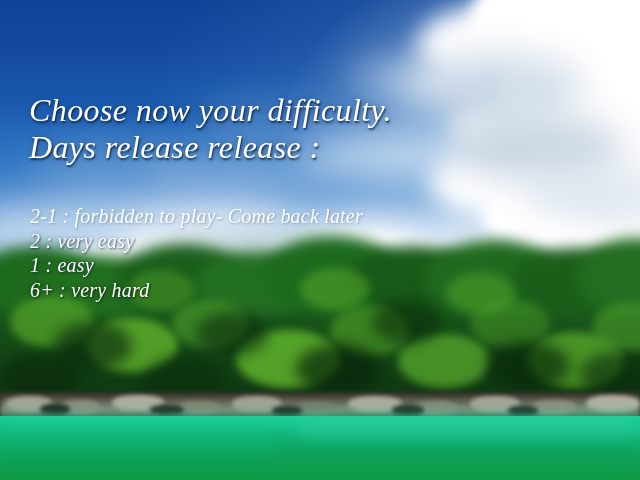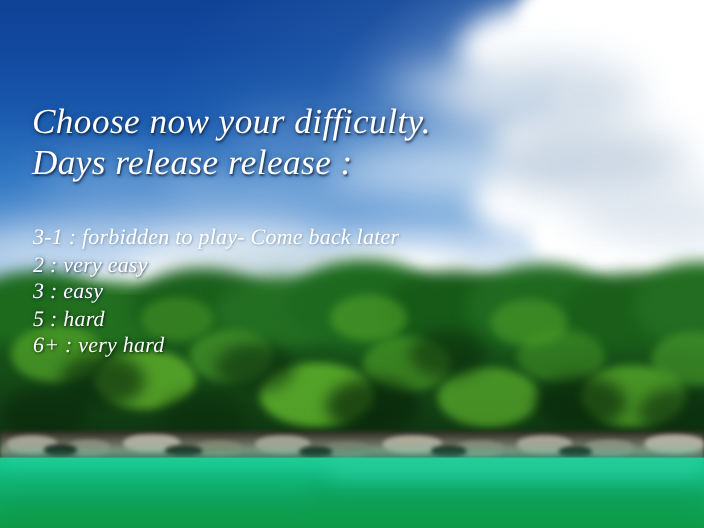--- a/index.html
+++ b/index.html
@@ -271,22 +271,21 @@
   </div>
 
   <div class="text-layer">
 
     <div class="title-block">
       <div class="title-line">Choose now your difficulty.</div>
       <div class="title-line">Days release release :</div>
     </div>
 
     <div class="list-block">
-      <div class="list-line fading">3-1 : forbidden to play- Come back later</div>
+      <div class="list-line fading">2-1 : forbidden to play- Come back later</div>
       <div class="list-line">2 : very easy</div>
-      <div class="list-line">3 : easy</div>
-      <div class="list-line on-foliage">5 : hard</div>
+      <div class="list-line">1 : easy</div>
       <div class="list-line on-foliage">6+ : very hard</div>
     </div>
 
   </div>
 
 </div>
 
 </body></html>

